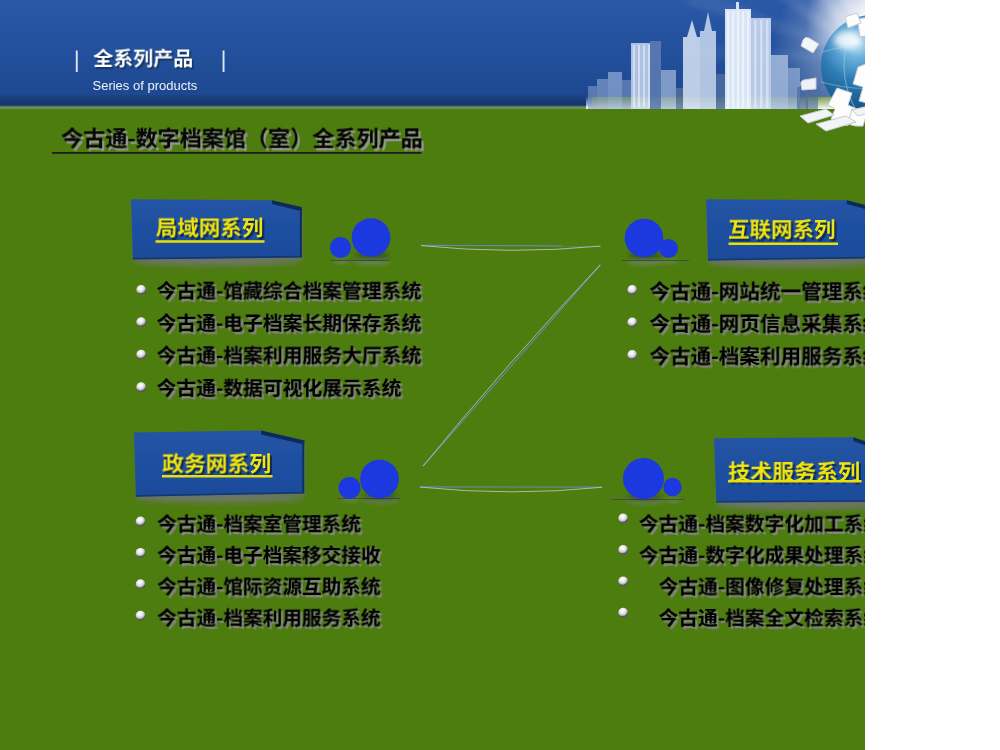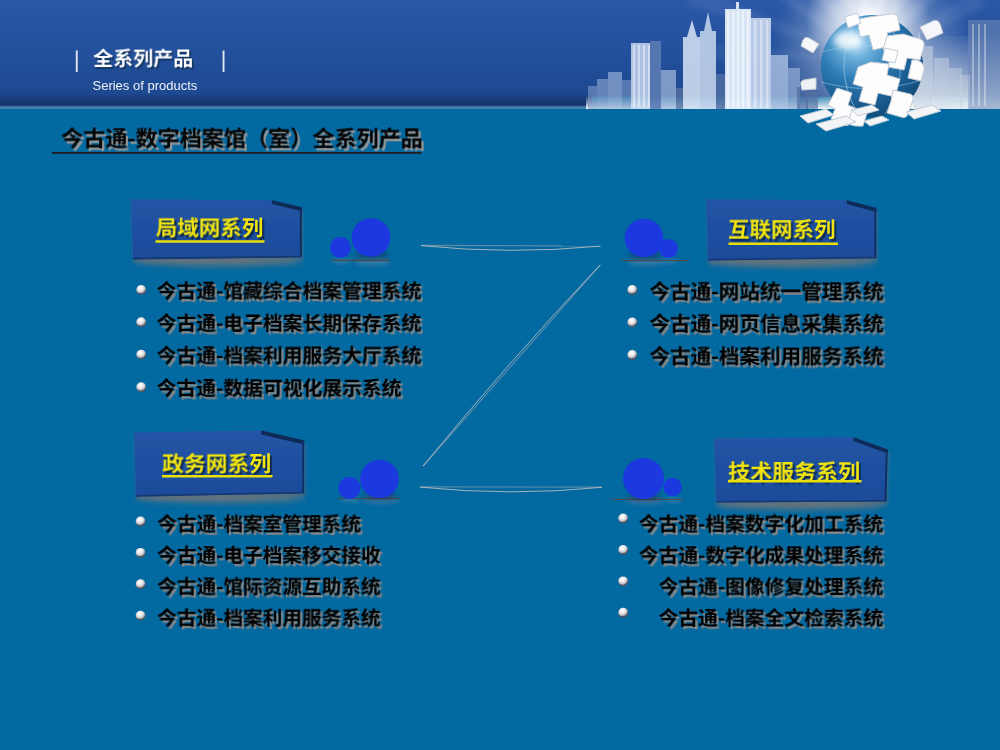--- a/index.html
+++ b/index.html
@@ -1,14 +1,14 @@
 <!DOCTYPE html>
 <html><head><meta charset="utf-8"><style>
 html,body{margin:0;padding:0;background:#ffffff;}
-#page{position:relative;width:1000px;height:750px;overflow:hidden;background:#0369a1;font-family:"Liberation Sans",sans-serif;}
+#page{position:relative;width:865px;height:750px;overflow:hidden;background:#4d7c0f;font-family:"Liberation Sans",sans-serif;}
 svg{display:block}
 </style></head><body>
 <div id="page">
 <svg width="1000" height="750" viewBox="0 0 1000 750">
 <defs>
 <linearGradient id="hdr" x1="0" y1="0" x2="0" y2="1">
  <stop offset="0" stop-color="#2b58a7"></stop>
           <stop offset=".55" stop-color="#23509c"></stop>
           <stop offset="1" stop-color="#1d4890"></stop>
 </linearGradient>

